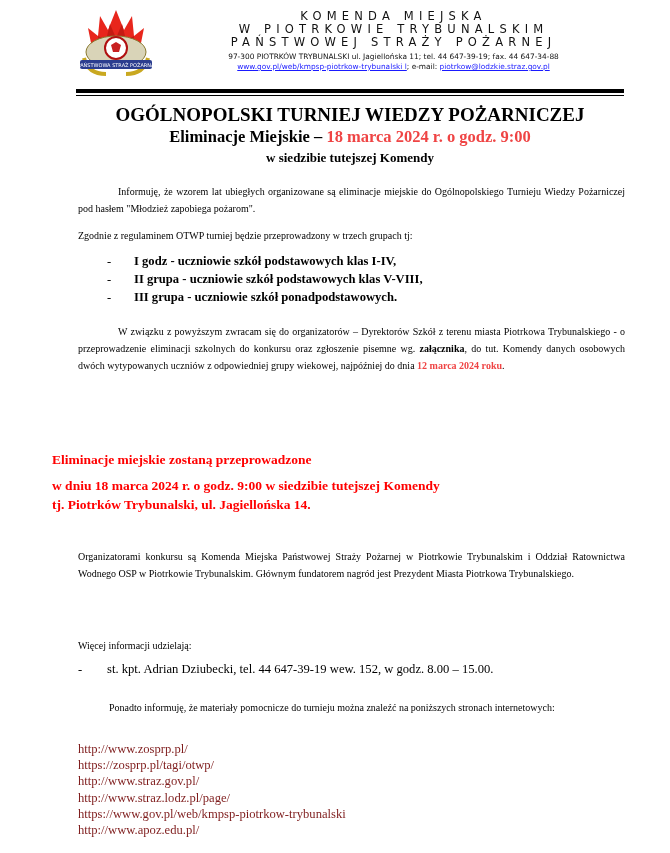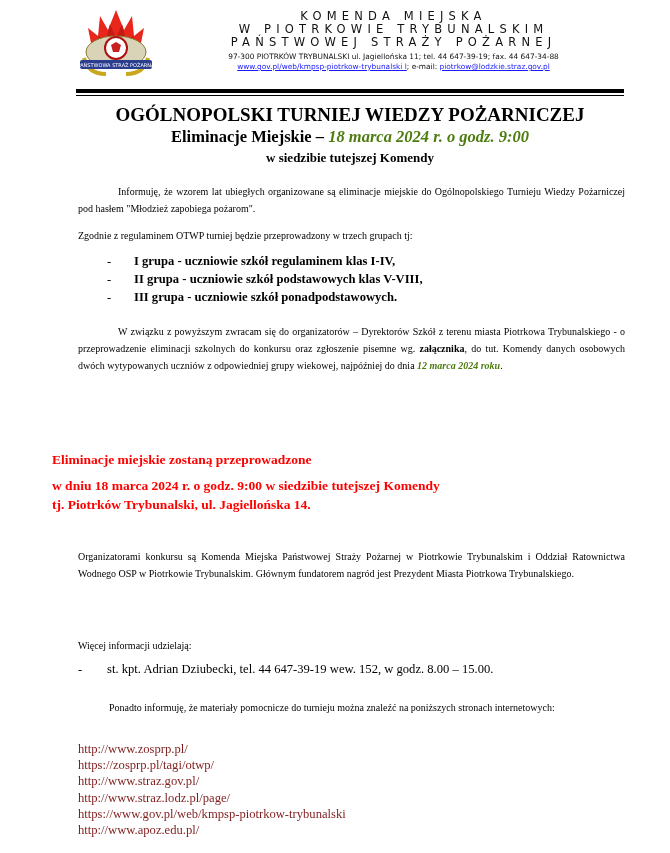--- a/index.html
+++ b/index.html
@@ -17,21 +17,21 @@
     .hdr-links { font-size: 7.4px; line-height: 9px; white-space: nowrap; color: #111; }
     .hdr-links a { color: #1a1aff; text-decoration: underline; text-align: right; }
     .rule-thick { position: absolute; left: 76px; top: 89px; width: 548px; height: 4px; background: #000; }
     .rule-thin { position: absolute; left: 76px; top: 95px; width: 548px; height: 1px; background: #000; }
 
     
     .title { position: absolute; left: 60px; top: 104px; width: 580px; text-align: center; font-weight: bold;
              font-size: 19px; line-height: 22px; }
     .subtitle { position: absolute; left: 60px; top: 127px; width: 580px; text-align: center; font-weight: bold;
                 font-size: 16.5px; line-height: 20px; }
-    .red { color: #4d7c0f; font-style: italic; }
+    .red { color: #ef4444; }
     .subtitle2 { position: absolute; left: 60px; top: 149px; width: 580px; text-align: center; font-weight: bold;
                  font-size: 13px; line-height: 17px; }
 
     .p { position: absolute; left: 78px; width: 547px; font-size: 10px; line-height: 17px; text-align: justify; }
     .indent { text-indent: 40px; }
     .bold { font-weight: bold; }
     .groups { position: absolute; left: 107px; top: 252px; width: 480px; font-size: 12.6px; line-height: 18px; font-weight: bold; }
     .groups .row { display: flex; }
     .groups .dash { width: 27px; font-weight: normal; }
 
@@ -83,21 +83,21 @@
     <span>Eliminacje Miejskie – </span><span class="red">18 marca 2024 r. o godz. 9:00</span>
   </div>
   <div class="subtitle2">w siedzibie tutejszej Komendy</div>
 
   <div class="p indent" style="top:183px;">Informuję, że wzorem lat ubiegłych organizowane są eliminacje miejskie do Ogólnopolskiego Turnieju Wiedzy Pożarniczej pod hasłem "Młodzież zapobiega pożarom".</div>
   <div class="p" style="top:227px;">Zgodnie z regulaminem OTWP turniej będzie przeprowadzony w trzech grupach tj:</div>
 
   <div class="groups">
     <div class="row">
         <span class="dash">-</span>
-        <span>I grupa - uczniowie szkół regulaminem klas I-IV,</span>
+        <span>I godz - uczniowie szkół podstawowych klas I-IV,</span>
       </div>
     <div class="row">
         <span class="dash">-</span>
         <span>II grupa - uczniowie szkół podstawowych klas V-VIII,</span>
       </div>
     <div class="row">
         <span class="dash">-</span>
         <span>III grupa - uczniowie szkół ponadpodstawowych.</span>
       </div>
   </div>

